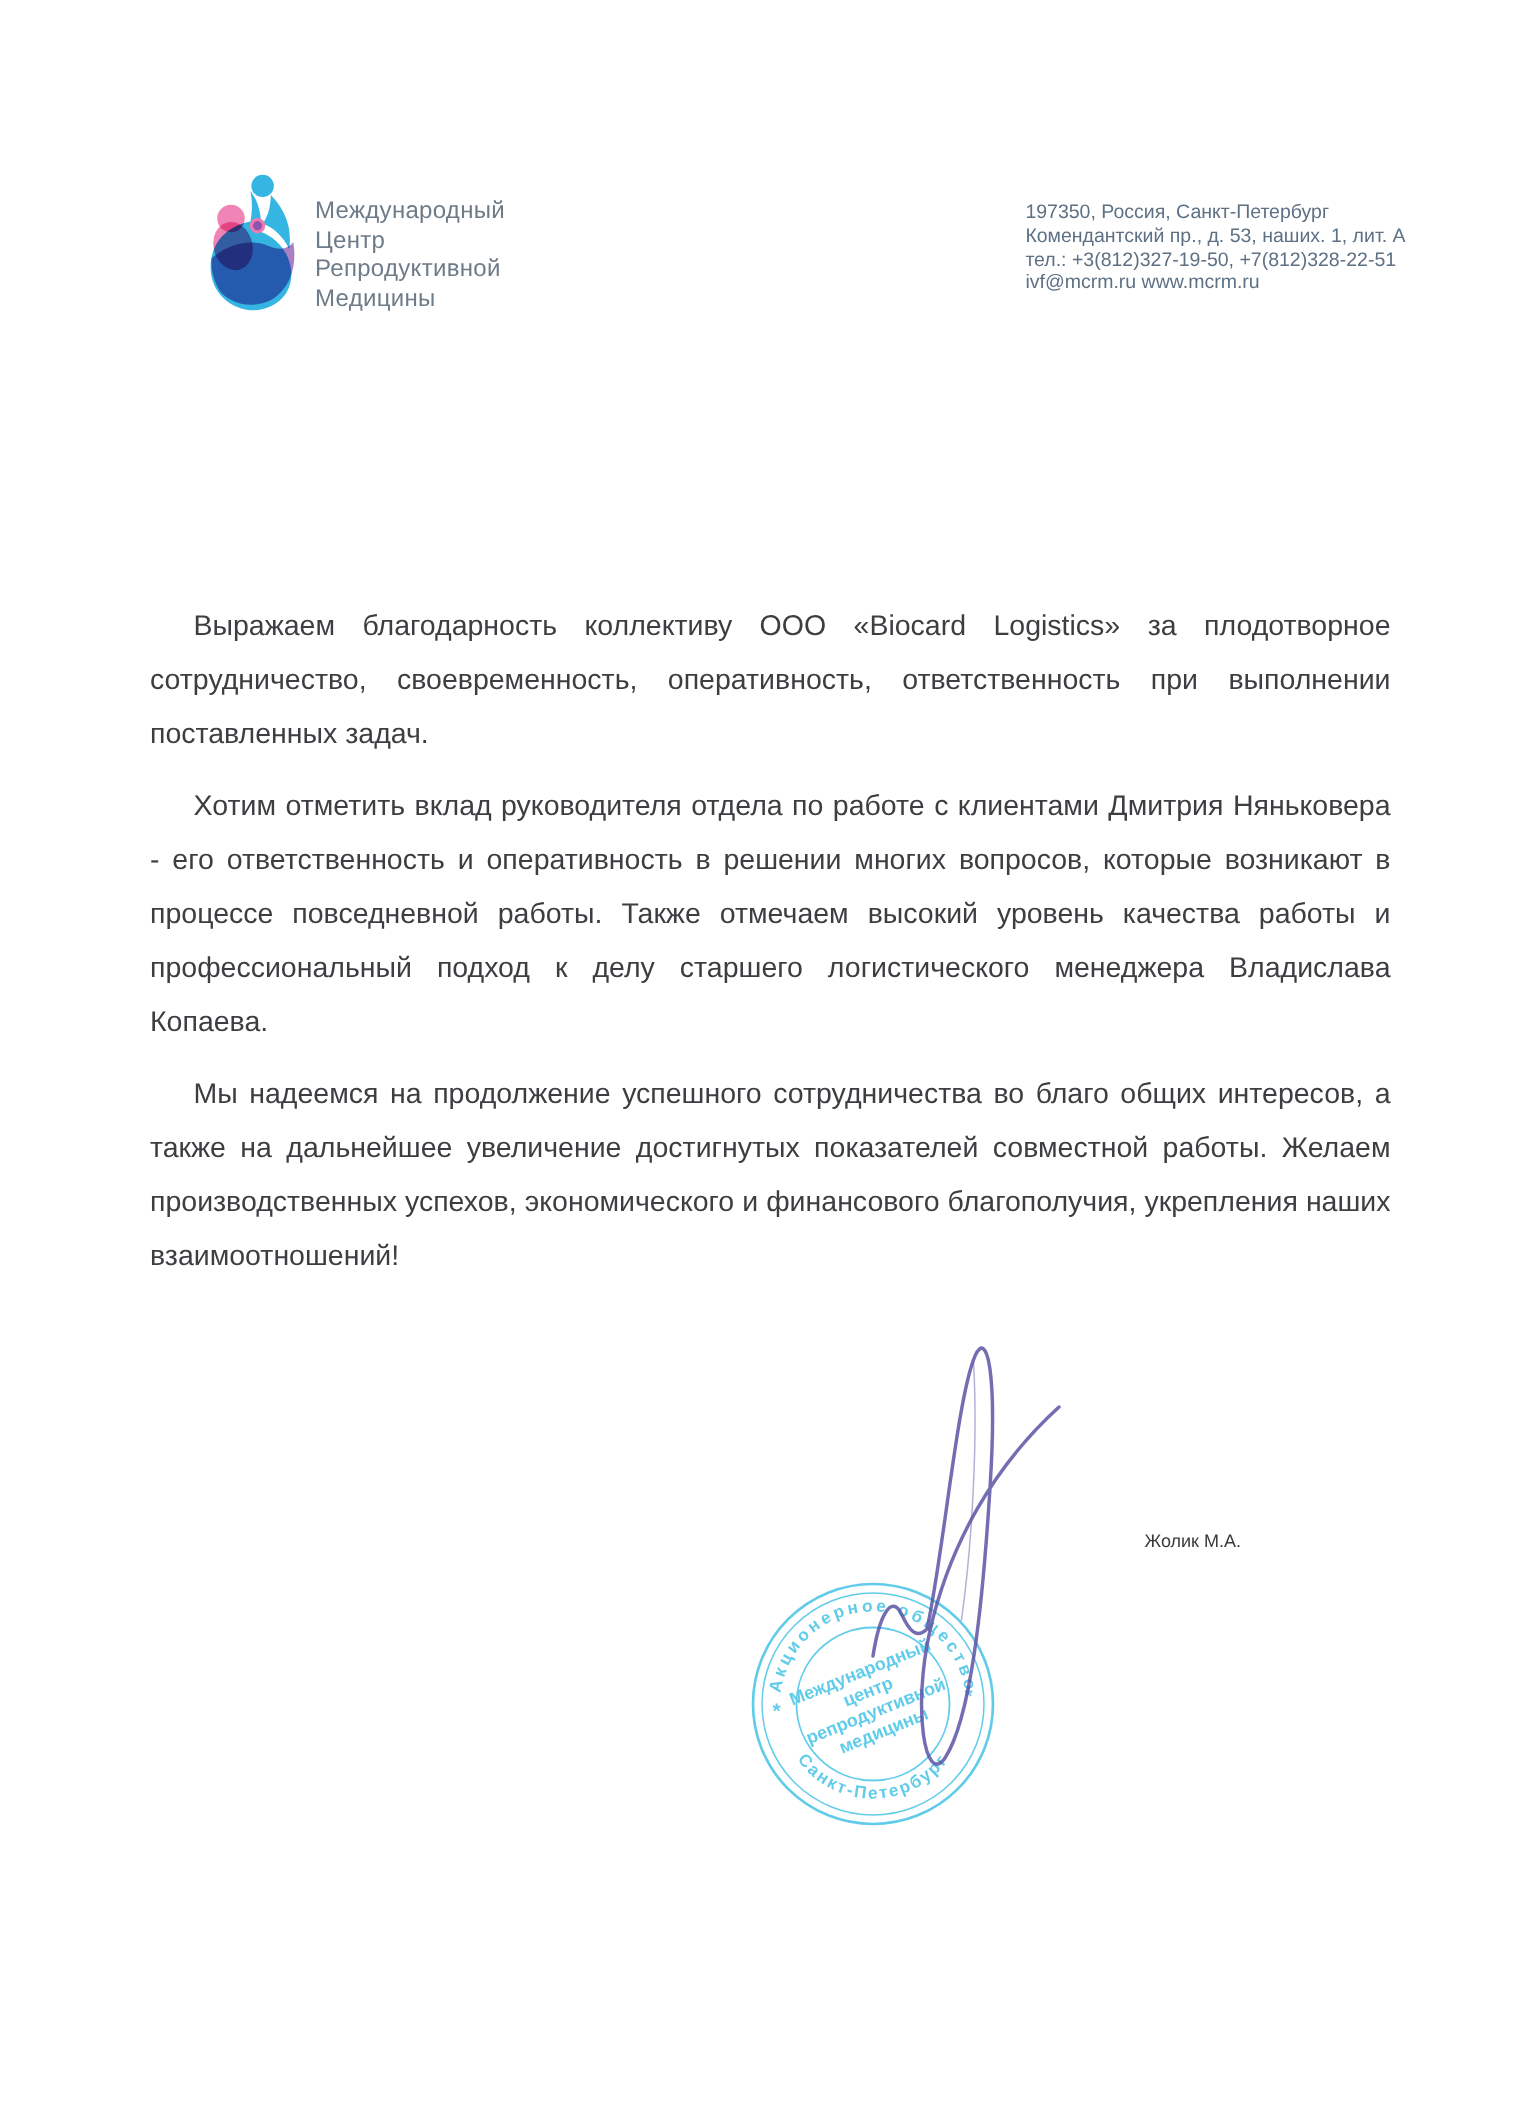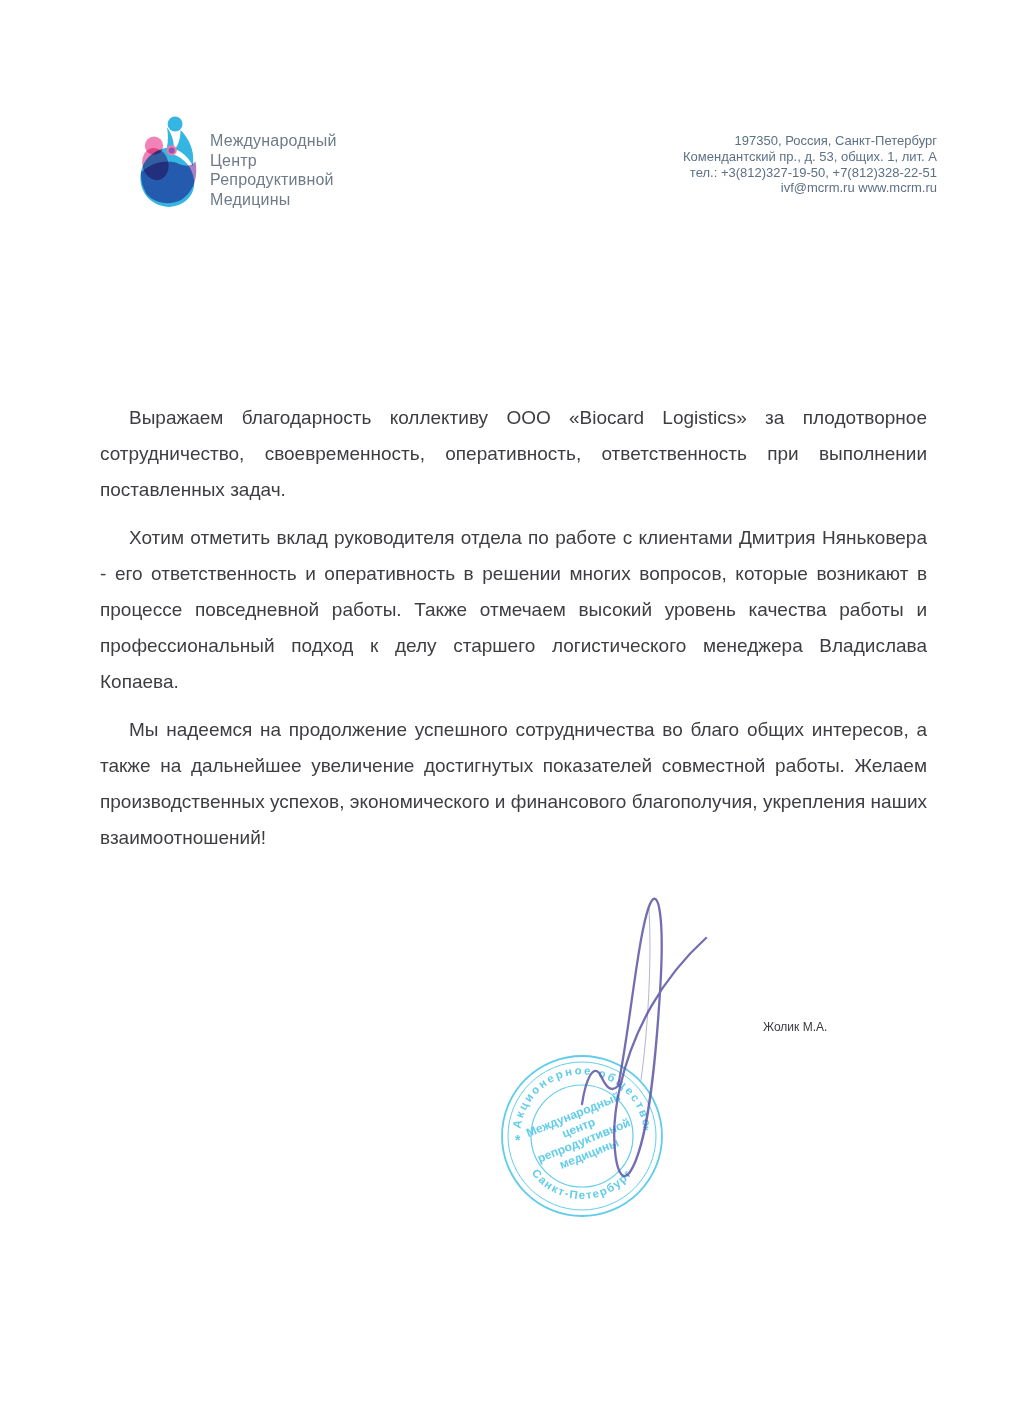--- a/index.html
+++ b/index.html
@@ -8,21 +8,21 @@
     background:#ffffff; overflow:hidden;
     font-family:"Liberation Sans", sans-serif;
   }
   
   .logo { position:absolute; left:137px; top:114px; width:68px; height:96px; }
   .org-name {
     position:absolute; left:210px; top:131px;
     font-size:16px; line-height:19.5px; color:#6e7b88; letter-spacing:.2px;
   }
   .address {
-    position:absolute; right:87px; top:133px; text-align:right;
+    position:absolute; right:87px; top:133px; text-align:left;
     font-size:13px; line-height:15.8px; color:#5d7084;
   }
   
   .title {
     position:absolute; left:0; right:0; top:271px; margin:0;
     text-align:center; font-size:25px; font-weight:700;
     letter-spacing:2.5px; color:#2e2e31;
   }
   
   .body-text {
@@ -59,21 +59,21 @@
 
   <div class="org-name">
     <div>Международный</div>
     <div>Центр</div>
     <div>Репродуктивной</div>
     <div>Медицины</div>
   </div>
 
   <div class="address">
     <div>197350, Россия, Санкт-Петербург</div>
-    <div>Комендантский пр., д. 53, общих. 1, лит. А</div>
+    <div>Комендантский пр., д. 53, наших. 1, лит. А</div>
     <div>тел.: +3(812)327-19-50, +7(812)328-22-51</div>
     <div>ivf@mcrm.ru www.mcrm.ru</div>
   </div>
 
 
   <main class="body-text">
     <p>Выражаем благодарность коллективу ООО «Biocard Logistics» за плодотворное сотрудничество, своевременность, оперативность, ответственность при выполнении поставленных задач.</p>
     <p>Хотим отметить вклад руководителя отдела по работе с клиентами Дмитрия Няньковера - его ответственность и оперативность в решении многих вопросов, которые возникают в процессе повседневной работы. Также отмечаем высокий уровень качества работы и профессиональный подход к делу старшего логистического менеджера Владислава Копаева.</p>
     <p>Мы надеемся на продолжение успешного сотрудничества во благо общих интересов, а также на дальнейшее увеличение достигнутых показателей совместной работы. Желаем производственных успехов, экономического и финансового благополучия, укрепления наших взаимоотношений!</p>
   </main>

